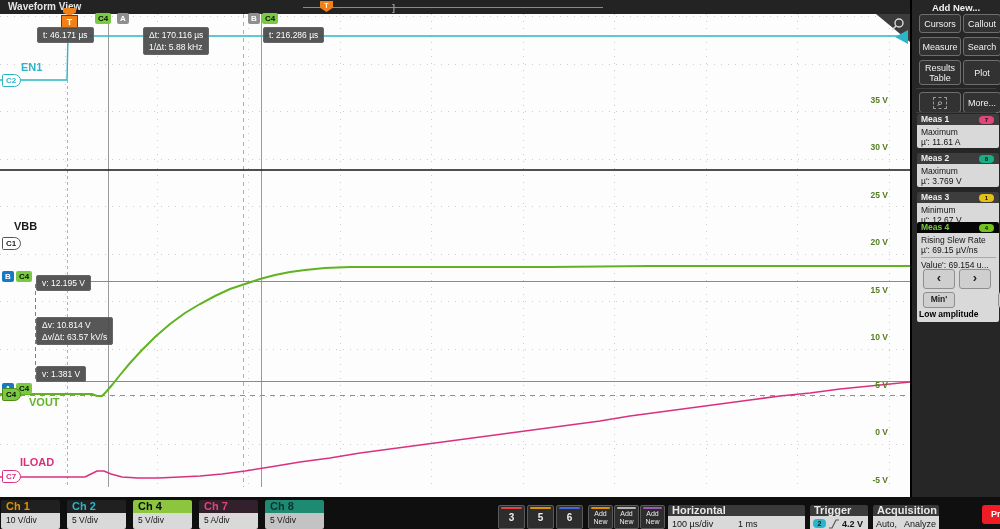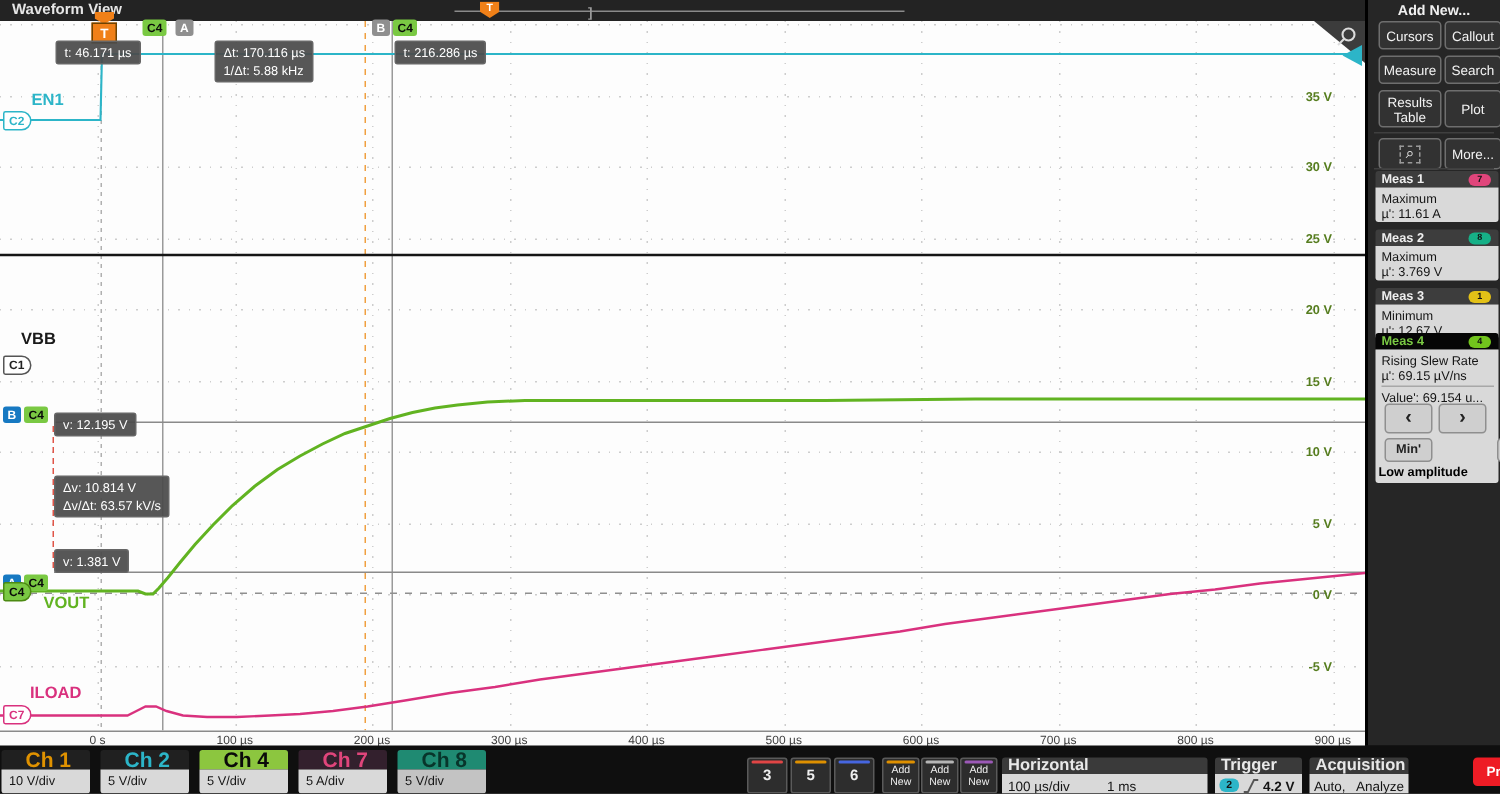--- a/index.html
+++ b/index.html
@@ -36,21 +36,21 @@
   .bgreen{background:#7ac943;color:#0a0a0a;}
   .bgray{background:#8f8f8f;color:#fff;}
   .bblue{background:#1779c2;color:#fff;}
   .trigbox{left:61px;top:15px;width:15px;height:12px;background:#f08018;border:1px solid #6d4200;
            color:#fff;font-size:9px;font-weight:bold;text-align:center;line-height:12px;}
   .trigptr{left:63px;top:8px;width:13px;height:8px;background:#f08018;
            clip-path:polygon(0 0,100% 0,100% 55%,50% 100%,0 55%);}
   .chmarker{font-size:8px;font-weight:bold;line-height:11px;padding:0 4px 0 3px;background:#fff;
             border-radius:2px 8px 8px 2px;border:1px solid;}
   .chlabel{font-size:11px;font-weight:bold;}
-  .ylab{position:absolute;right:22px;width:60px;text-align:right;font-size:8.5px;font-weight:bold;color:#567d1f;}
+  .ylab{position:absolute;right:22px;width:60px;text-align:right;font-size:8.5px;font-weight:bold;color:#567d1f;margin-top:36px;}
   .xaxis{left:0;top:487px;width:910px;height:10px;background:#fbfbfb;border-top:1px solid #8a8a8a;}
   .xlab{position:absolute;top:1px;width:52px;text-align:center;font-size:8px;color:#3d3d3d;}
   .cyanarrow{left:895px;top:30px;width:0;height:0;border-top:7px solid transparent;
              border-bottom:7px solid transparent;border-right:13px solid #2cb5c8;}
   
   .rpanel{left:910px;top:0;width:90px;height:497px;background:#262626;border-left:2px solid #000;}
   .rtitle{left:0;top:2px;width:88px;text-align:center;color:#f0f0f0;font-size:9.5px;font-weight:bold;}
   .rbtn{background:#323232;border:1px solid #6e6e6e;border-radius:3px;color:#f2f2f2;font-size:9px;
         text-align:center;display:flex;align-items:center;justify-content:center;line-height:10px;}
   .rdivider{left:4px;width:80px;height:1px;background:#3f3f3f;}
@@ -58,21 +58,21 @@
         font-weight:bold;line-height:11px;padding-left:4px;border-radius:2px 2px 0 0;}
   .mhdr.sel{background:#060606;color:#7ac943;}
   .mbody{left:5px;width:78px;background:#d9d9d9;color:#141414;font-size:8.5px;line-height:10px;
          padding:2px 0 1px 4px;border-radius:0 0 2px 2px;}
   .mpill{position:absolute;right:5px;top:2px;width:15px;height:8px;border-radius:4px;color:#111;
          font-size:6px;font-weight:bold;text-align:center;line-height:8px;}
   .navbtn{background:#cfcfcf;border:1px solid #8f8f8f;border-radius:3px;color:#222;
           text-align:center;font-weight:bold;}
   
   .bbar{left:0;top:497px;width:1000px;height:32px;background:#0f0f0f;}
-  .chbadge-hdr{height:13px;font-size:14px;font-weight:bold;line-height:13px;padding-left:16px;
+  .chbadge-hdr{height:13px;font-size:11px;font-weight:bold;line-height:13px;padding-left:5px;
                border-radius:2px 2px 0 0;}
   .chbadge-body{height:16px;background:#d9d9d9;color:#141414;font-size:8.5px;line-height:14px;
                 padding-left:5px;border-radius:0 0 2px 2px;}
   .sqbtn{width:25px;height:22px;background:#2d2d2d;border:1px solid #5a5a5a;border-radius:2px;
          color:#eee;font-size:10px;font-weight:bold;text-align:center;}
   .stripe{position:absolute;left:2px;right:2px;top:1px;height:2px;border-radius:1px;}
   .panel-hdr{height:11px;background:#3a3a3a;color:#e8e8e8;font-size:11px;font-weight:bold;
              line-height:11px;padding-left:4px;border-radius:2px 2px 0 0;}
   .panel-body{background:#d9d9d9;color:#141414;font-size:9px;height:18px;line-height:14px;
               border-radius:0 0 2px 2px;position:relative;}
@@ -182,34 +182,20 @@
         <span class="ylab" style="top: 438.5px;">-5 V</span>
       </div>
 
     <svg class="abs" style="left:876px;top:14px;" width="34" height="28">
       <polygon points="0,0 34,0 34,28" fill="#3c3c3c"></polygon>
       <circle cx="23" cy="9" r="4" fill="none" stroke="#dcdcdc" stroke-width="1.4"></circle>
       <line x1="20" y1="12" x2="16" y2="16" stroke="#dcdcdc" stroke-width="1.4"></line>
     </svg>
     <div class="abs cyanarrow"></div>
 
-    <div class="abs xaxis">
-      <div>
-          <span class="xlab" style="left: 39px;">0 s</span>
-          <span class="xlab" style="left: 130.5px;">100 µs</span>
-          <span class="xlab" style="left: 222px;">200 µs</span>
-          <span class="xlab" style="left: 313.5px;">300 µs</span>
-          <span class="xlab" style="left: 405px;">400 µs</span>
-          <span class="xlab" style="left: 496.5px;">500 µs</span>
-          <span class="xlab" style="left: 588px;">600 µs</span>
-          <span class="xlab" style="left: 679.5px;">700 µs</span>
-          <span class="xlab" style="left: 771px;">800 µs</span>
-          <span class="xlab" style="left: 862.5px;">900 µs</span>
-        </div>
-    </div>
   </div>
 
   <div class="abs rpanel">
     <div class="abs rtitle">Add New...</div>
     <div class="abs rbtn" style="left:7px;top:14px;width:40px;height:17px;">Cursors</div>
     <div class="abs rbtn" style="left:51px;top:14px;width:36px;height:17px;">Callout</div>
     <div class="abs rbtn" style="left:7px;top:37px;width:40px;height:17px;">Measure</div>
     <div class="abs rbtn" style="left:51px;top:37px;width:36px;height:17px;">Search</div>
     <div class="abs rbtn" style="left:7px;top:60px;width:40px;height:23px;">Results Table</div>
     <div class="abs rbtn" style="left:51px;top:60px;width:36px;height:23px;">Plot</div>

